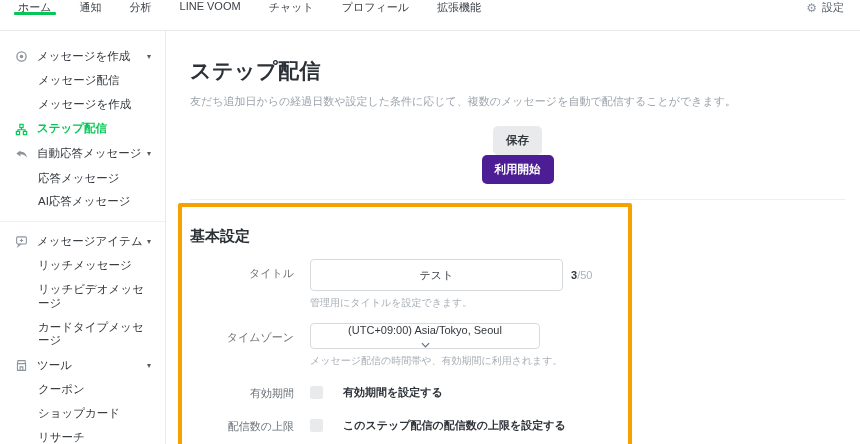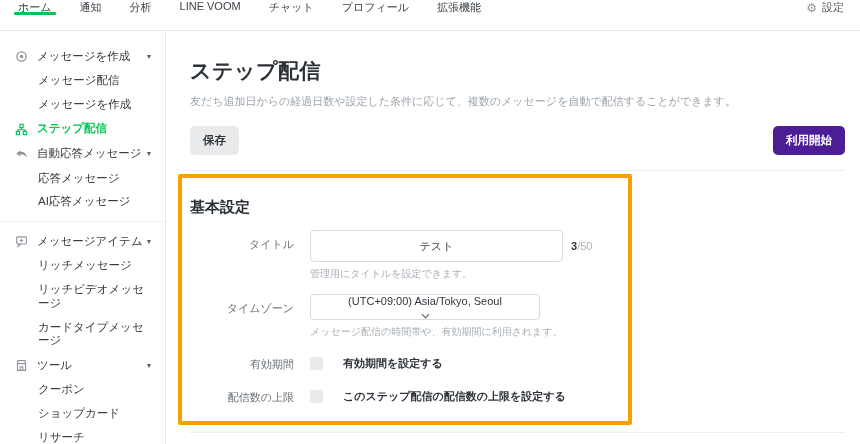--- a/index.html
+++ b/index.html
@@ -26,21 +26,21 @@
   .side-item.child{padding-left:38px;}
   .side-item .caret{margin-left:auto;font-size:8px;color:#555b61;}
   .side-item.active{color:#06c755;font-weight:bold;}
   .side-item.active .icon{color:#06c755;}
   .side-divider{border-top:1px solid #eef0f1;margin:7px 0;}
 
   
   .main{flex:1;padding:26px 15px 0 24px;overflow:hidden;position:relative;}
   .page-title{font-size:21px;font-weight:bold;color:#2b3137;letter-spacing:.5px;}
   .page-desc{margin-top:9px;font-size:11px;color:#9ba3ab;}
-  .action-row{margin-top:17px;display:flex;justify-content:space-between;align-items:center;padding-bottom:15px;border-bottom:1px solid #eceef0;}
+  .action-row{margin-top:17px;display:flex;justify-content:space-between;align-items:center;padding-bottom:15px;border-bottom:1px solid #eceef0;flex-direction:column;}
   .btn{border:none;border-radius:5px;font-size:11.5px;font-weight:bold;padding:7px 13px;cursor:pointer;font-family:inherit;}
   .btn-save{background:#e9eaec;color:#33383d;}
   .btn-start{background:#4c1d95;color:#fff;}
 
   .basic-box{margin-left:-12px;margin-top:3px;width:454px;border:4px solid #f7a100;border-radius:2px;padding:20px 14px 16px 8px;}
   .section-heading{font-size:15px;font-weight:bold;color:#2b3137;}
   .form-row{display:flex;align-items:flex-start;margin-top:13px;}
   .form-row.cb-row{margin-top:17px;}
   .row-label{width:120px;flex:0 0 120px;text-align:right;padding-right:16px;font-size:11px;color:#6b7278;padding-top:7px;}
   .cb-row .row-label{padding-top:1px;}

